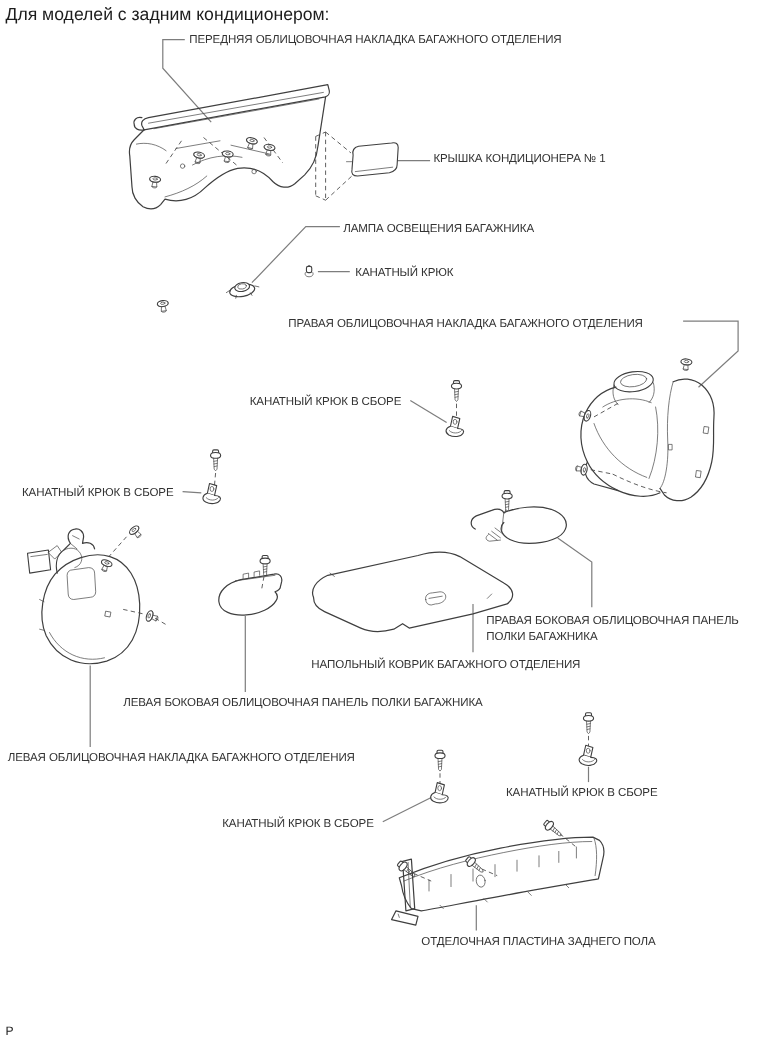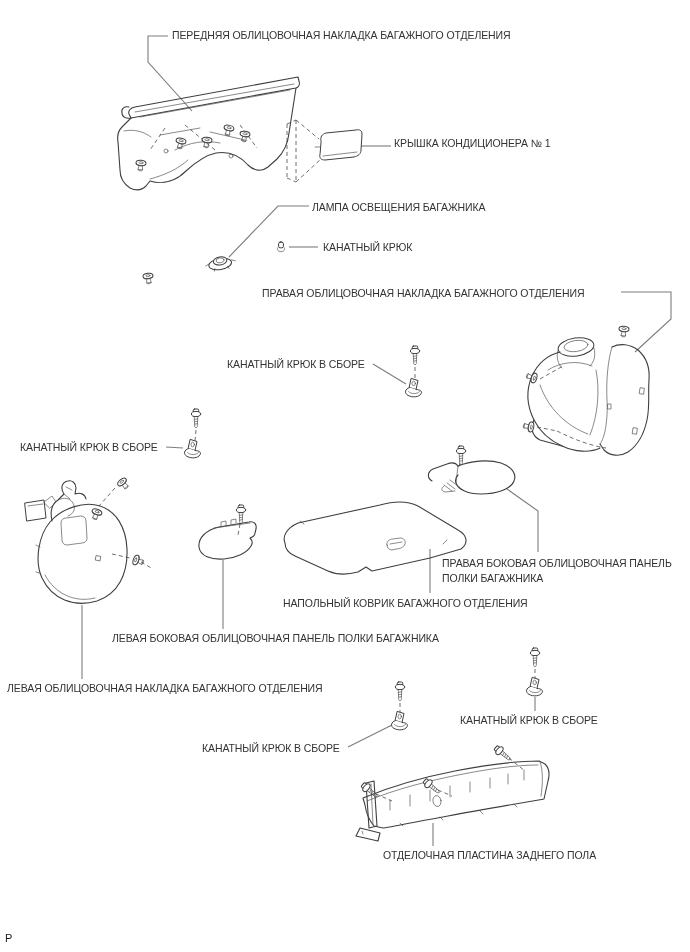--- a/index.html
+++ b/index.html
@@ -28,20 +28,21 @@
   .art   { stroke: #3f3f3f; stroke-width: 1.1; fill: none; stroke-linejoin: round; stroke-linecap: round; }
   .artf  { stroke: #3f3f3f; stroke-width: 1.0; fill: #fff;  stroke-linejoin: round; stroke-linecap: round; }
   .det   { stroke: #4a4a4a; stroke-width: 0.65; fill: none; stroke-linejoin: round; stroke-linecap: round; }
   .dash  { stroke: #4a4a4a; stroke-width: 0.8; fill: none; stroke-dasharray: 4 3; }
   .leader{ stroke: #7d7d7d; stroke-width: 1.1; fill: none; }
 </style>
 </head>
 <body>
 
 <div id="page">
+  <div id="title">Для моделей с задним кондиционером:</div>
 
   <svg width="690" height="952" viewBox="0 0 690 952">
     <defs>
       <g id="sym-clip">
         <ellipse cx="0" cy="0" rx="5" ry="2.7" class="artf" stroke-width="0.9"></ellipse>
         <path d="M -4.6,1 C -4.6,3.3 4.6,3.3 4.6,1" class="det"></path>
         <path d="M -1.7,3.1 L -2.3,6.8 L 2.3,6.8 L 1.7,3.1" class="det"></path>
         <path d="M -2.3,6.8 C -2.3,8.3 2.3,8.3 2.3,6.8" class="det"></path>
         <ellipse cx="0" cy="-0.3" rx="2" ry="1" class="det"></ellipse>
       </g>

